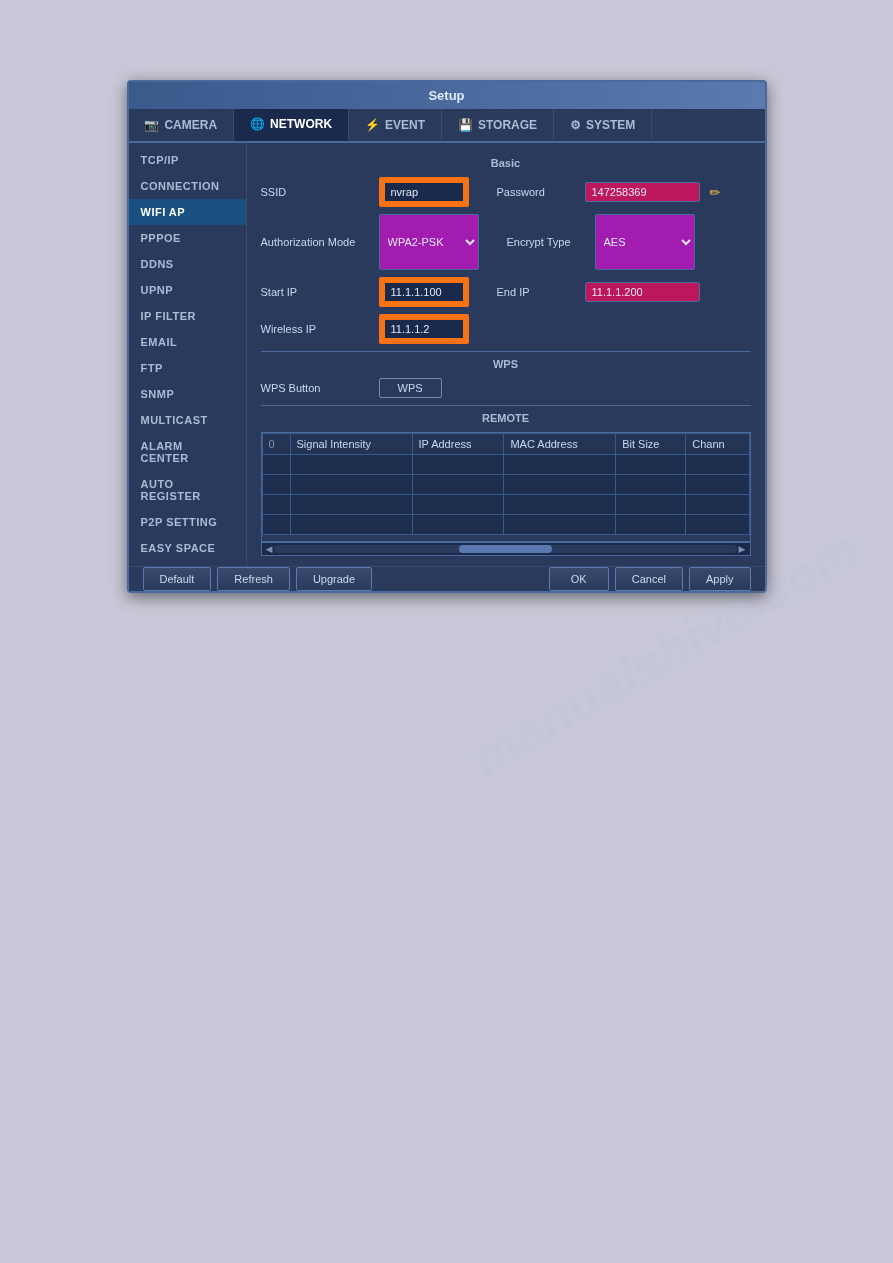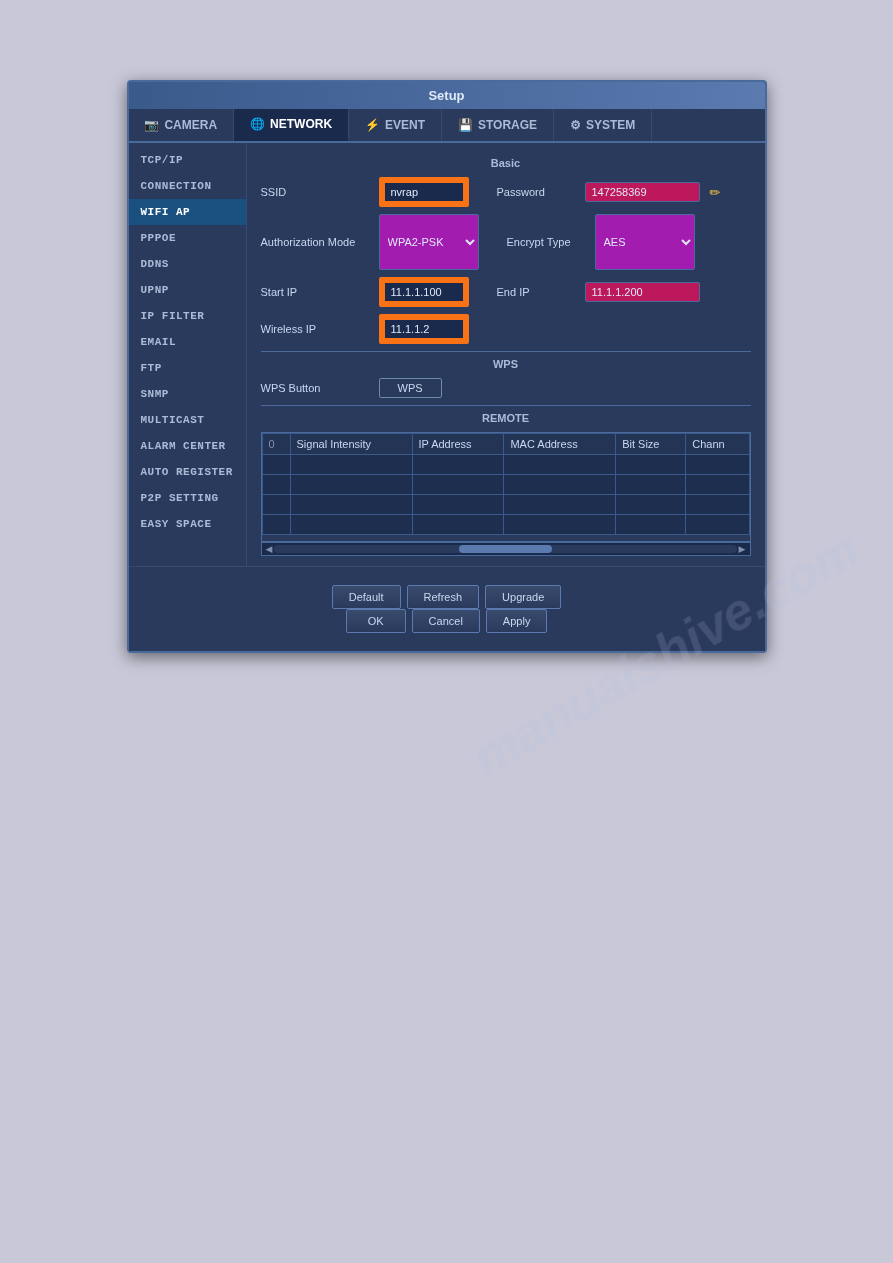--- a/index.html
+++ b/index.html
@@ -52,21 +52,20 @@
       border-bottom: 2px solid #1a2a4c;
     }
     .main-content {
       display: flex;
     }
     .sidebar {
       width: 118px;
       background: #2a3a5c;
       border-right: 1px solid #3a4a6c;
       padding: 4px 0;
-      font-family: Liberation Mono, monospace;
     }
     .sidebar-item {
       padding: 7px 12px;
       color: #aabbd8;
       font-size: 11px;
       font-weight: bold;
       cursor: pointer;
       letter-spacing: 0.5px;
     }
     .sidebar-item.active {
@@ -213,24 +212,23 @@
     .scroll-arrow {
       color: #8090b0;
       font-size: 9px;
       padding: 0 2px;
       cursor: pointer;
     }
     .bottom-bar {
       display: flex;
       justify-content: space-between;
       align-items: center;
-      padding: 18px 14px;
+      padding: 0 14px;
       background: #2a3a5c;
       border-top: 1px solid #3a4a6c;
-      flex-direction: column;
     }
     .btn-group-left {
       display: flex;
       gap: 6px;
     }
     .btn-group-right {
       display: flex;
       gap: 6px;
     }
     .btn {

